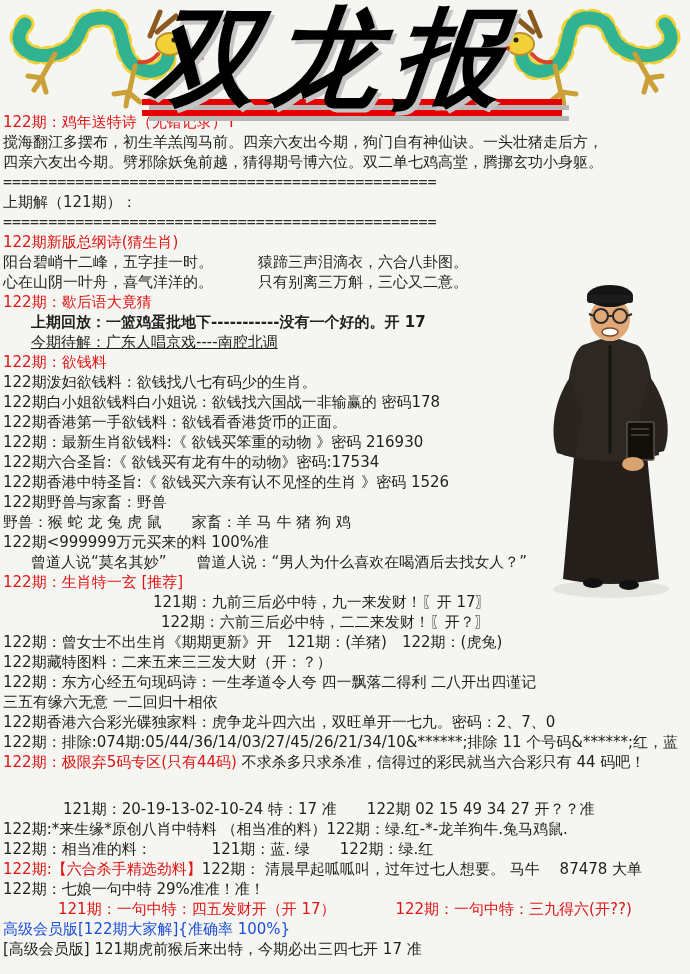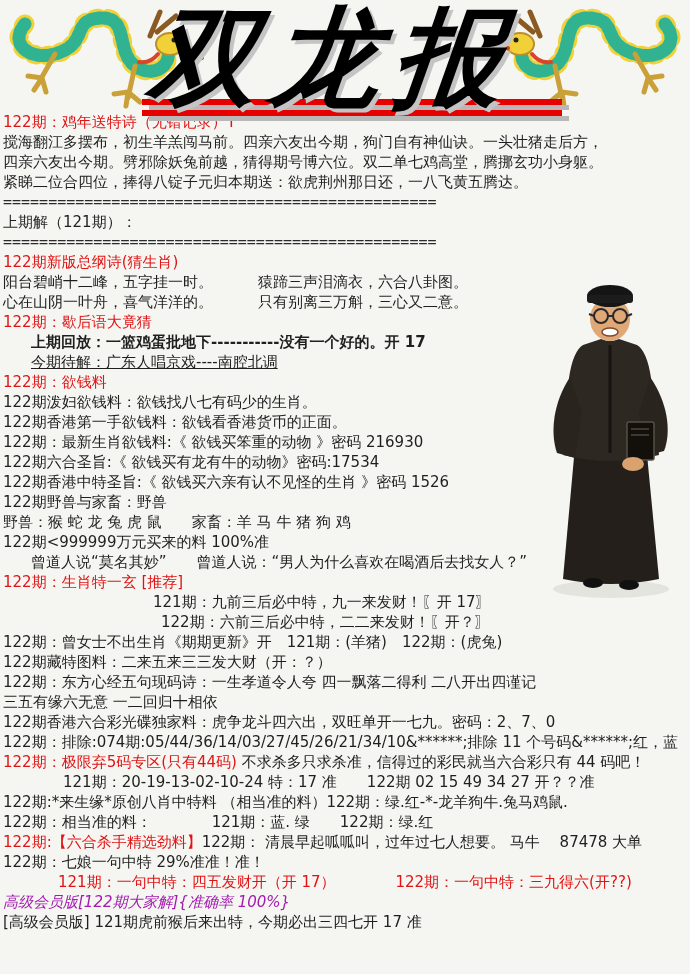--- a/index.html
+++ b/index.html
@@ -24,21 +24,21 @@
   }
   .underline{position:absolute;left:142px;top:99px;width:420px;z-index:2;}
   .underline .r{height:6px;background:#e60000;}
   .underline .g{height:5px;background:#b8b8b8;margin-left:7px;margin-right:-7px;}
   .content{
     position:absolute;left:3px;top:112px;width:684px;
     font-size:15px;line-height:20px;
   }
   .line{white-space:nowrap;height:20px;overflow:visible;}
   .red{color:#e01414;}
-  .darkred{color:#a21caf;font-style:italic;}
+  .darkred{color:#1d4ed8;}
   .sep{letter-spacing:0;color:#2a2a2a;font-family:"DejaVu Sans Mono","Liberation Mono",monospace;}
   .photo{position:absolute;left:533px;top:283px;width:157px;height:318px;z-index:1;}
 </style>
 </head>
 <body>
 
 <div class="masthead">
 
   <svg style="position:absolute;width:0;height:0;" aria-hidden="true">
     <defs>
@@ -95,51 +95,51 @@
   <path d="M75,33 h5 M61,33 L56,31 M94,33 L99,31" stroke="#2a2a2a" stroke-width="2"></path>
   <ellipse cx="77" cy="49" rx="8" ry="4" fill="#fff" stroke="#7a4a2a" stroke-width="1.5"></ellipse>
   <ellipse cx="60" cy="300" rx="10" ry="5" fill="#111"></ellipse>
   <ellipse cx="96" cy="302" rx="10" ry="5" fill="#111"></ellipse>
 </svg>
 
 <div class="content">
     <div class="line"><span class="red">122期：鸡年送特诗（无错记录）T</span></div>
     <div class="line"><span>搅海翻江多摆布，初生羊羔闯马前。四亲六友出今期，狗门自有神仙诀。一头壮猪走后方，</span></div>
     <div class="line"><span>四亲六友出今期。劈邪除妖兔前越，猜得期号博六位。双二单七鸡高堂，腾挪玄功小身躯。</span></div>
-    <div class="line"><span>紧睇二位合四位，捧得八锭子元归本期送：欲虎荆州那日还，一八飞黄五腾达。</span></div>
     <div class="line sep"><span>================================================</span></div>
     <div class="line"><span>上期解（121期）：</span></div>
     <div class="line sep"><span>================================================</span></div>
     <div class="line"><span class="red">122期新版总纲诗(猜生肖)</span></div>
     <div class="line"><span>阳台碧峭十二峰，五字挂一时。　　　猿蹄三声泪滴衣，六合八卦图。</span></div>
     <div class="line"><span>心在山阴一叶舟，喜气洋洋的。　　　只有别离三万斛，三心又二意。</span></div>
     <div class="line"><span class="red">122期：歇后语大竟猜</span></div>
     <div class="line" style="padding-left: 28px; font-weight: bold;"><span>上期回放：一篮鸡蛋批地下-----------没有一个好的。开 17</span></div>
     <div class="line" style="padding-left: 28px; text-decoration: underline;"><span>今期待解：广东人唱京戏----南腔北调</span></div>
     <div class="line"><span class="red">122期：欲钱料</span></div>
     <div class="line"><span>122期泼妇欲钱料：欲钱找八七有码少的生肖。</span></div>
+    <div class="line"><span>122期白小姐欲钱料白小姐说：欲钱找六国战一非输赢的 密码178</span></div>
     <div class="line"><span>122期香港第一手欲钱料：欲钱看香港货币的正面。</span></div>
     <div class="line"><span>122期：最新生肖欲钱料:《 欲钱买笨重的动物 》密码 216930</span></div>
     <div class="line"><span>122期六合圣旨:《 欲钱买有龙有牛的动物》密码:17534</span></div>
     <div class="line"><span>122期香港中特圣旨:《 欲钱买六亲有认不见怪的生肖 》密码 1526</span></div>
     <div class="line"><span>122期野兽与家畜：野兽</span></div>
     <div class="line"><span>野兽：猴 蛇 龙 兔 虎 鼠　　家畜：羊 马 牛 猪 狗 鸡</span></div>
     <div class="line"><span>122期&lt;999999万元买来的料 100%准</span></div>
     <div class="line" style="padding-left: 28px;"><span>曾道人说“莫名其妙”　　曾道人说：“男人为什么喜欢在喝酒后去找女人？”</span></div>
     <div class="line"><span class="red">122期：生肖特一玄 [推荐]</span></div>
     <div class="line" style="padding-left: 150px;"><span>121期：九前三后必中特，九一来发财！〖开 17〗</span></div>
     <div class="line" style="padding-left: 158px;"><span>122期：六前三后必中特，二二来发财！〖开？〗</span></div>
     <div class="line"><span>122期：曾女士不出生肖《期期更新》开　121期：(羊猪)　122期：(虎兔)</span></div>
     <div class="line"><span>122期藏特图料：二来五来三三发大财（开：？）</span></div>
     <div class="line"><span>122期：东方心经五句现码诗：一生孝道令人夸 四一飘落二得利 二八开出四谨记</span></div>
     <div class="line"><span>三五有缘六无意 一二回归十相依</span></div>
     <div class="line"><span>122期香港六合彩光碟独家料：虎争龙斗四六出，双旺单开一七九。密码：2、7、0</span></div>
     <div class="line"><span>122期：排除:074期:05/44/36/14/03/27/45/26/21/34/10&amp;******;排除 11 个号码&amp;******;红，蓝</span></div>
     <div class="line"><span class="red">122期：极限弃5码专区(只有44码) </span><span>不求杀多只求杀准，信得过的彩民就当六合彩只有 44 码吧！</span></div>
-    <div class="line" style="padding-left: 60px;"><span>121期：20-19-13-02-10-24 特：17 准　　122期 02 15 49 34 27 开？？准</span></div>
+    <div class="line" style="padding-left: 60px; margin-top: 27px;"><span>121期：20-19-13-02-10-24 特：17 准　　122期 02 15 49 34 27 开？？准</span></div>
     <div class="line"><span>122期:*来生缘*原创八肖中特料 （相当准的料）122期：绿.红-*-龙羊狗牛.兔马鸡鼠.</span></div>
     <div class="line"><span>122期：相当准的料：　　　　121期：蓝. 绿　　122期：绿.红</span></div>
     <div class="line"><span class="red">122期:【六合杀手精选劲料】</span><span>122期： 清晨早起呱呱叫，过年过七人想要。 马牛　 87478 大单</span></div>
     <div class="line"><span>122期：七娘一句中特 29%准准！准！</span></div>
     <div class="line" style="padding-left: 55px;"><span class="red">121期：一句中特：四五发财开（开 17）　　　　122期：一句中特：三九得六(开??)</span></div>
     <div class="line"><span class="darkred">高级会员版[122期大家解]{准确率 100%}</span></div>
     <div class="line"><span>[高级会员版] 121期虎前猴后来出特，今期必出三四七开 17 准</span></div>
   </div>
 
 </body></html>

